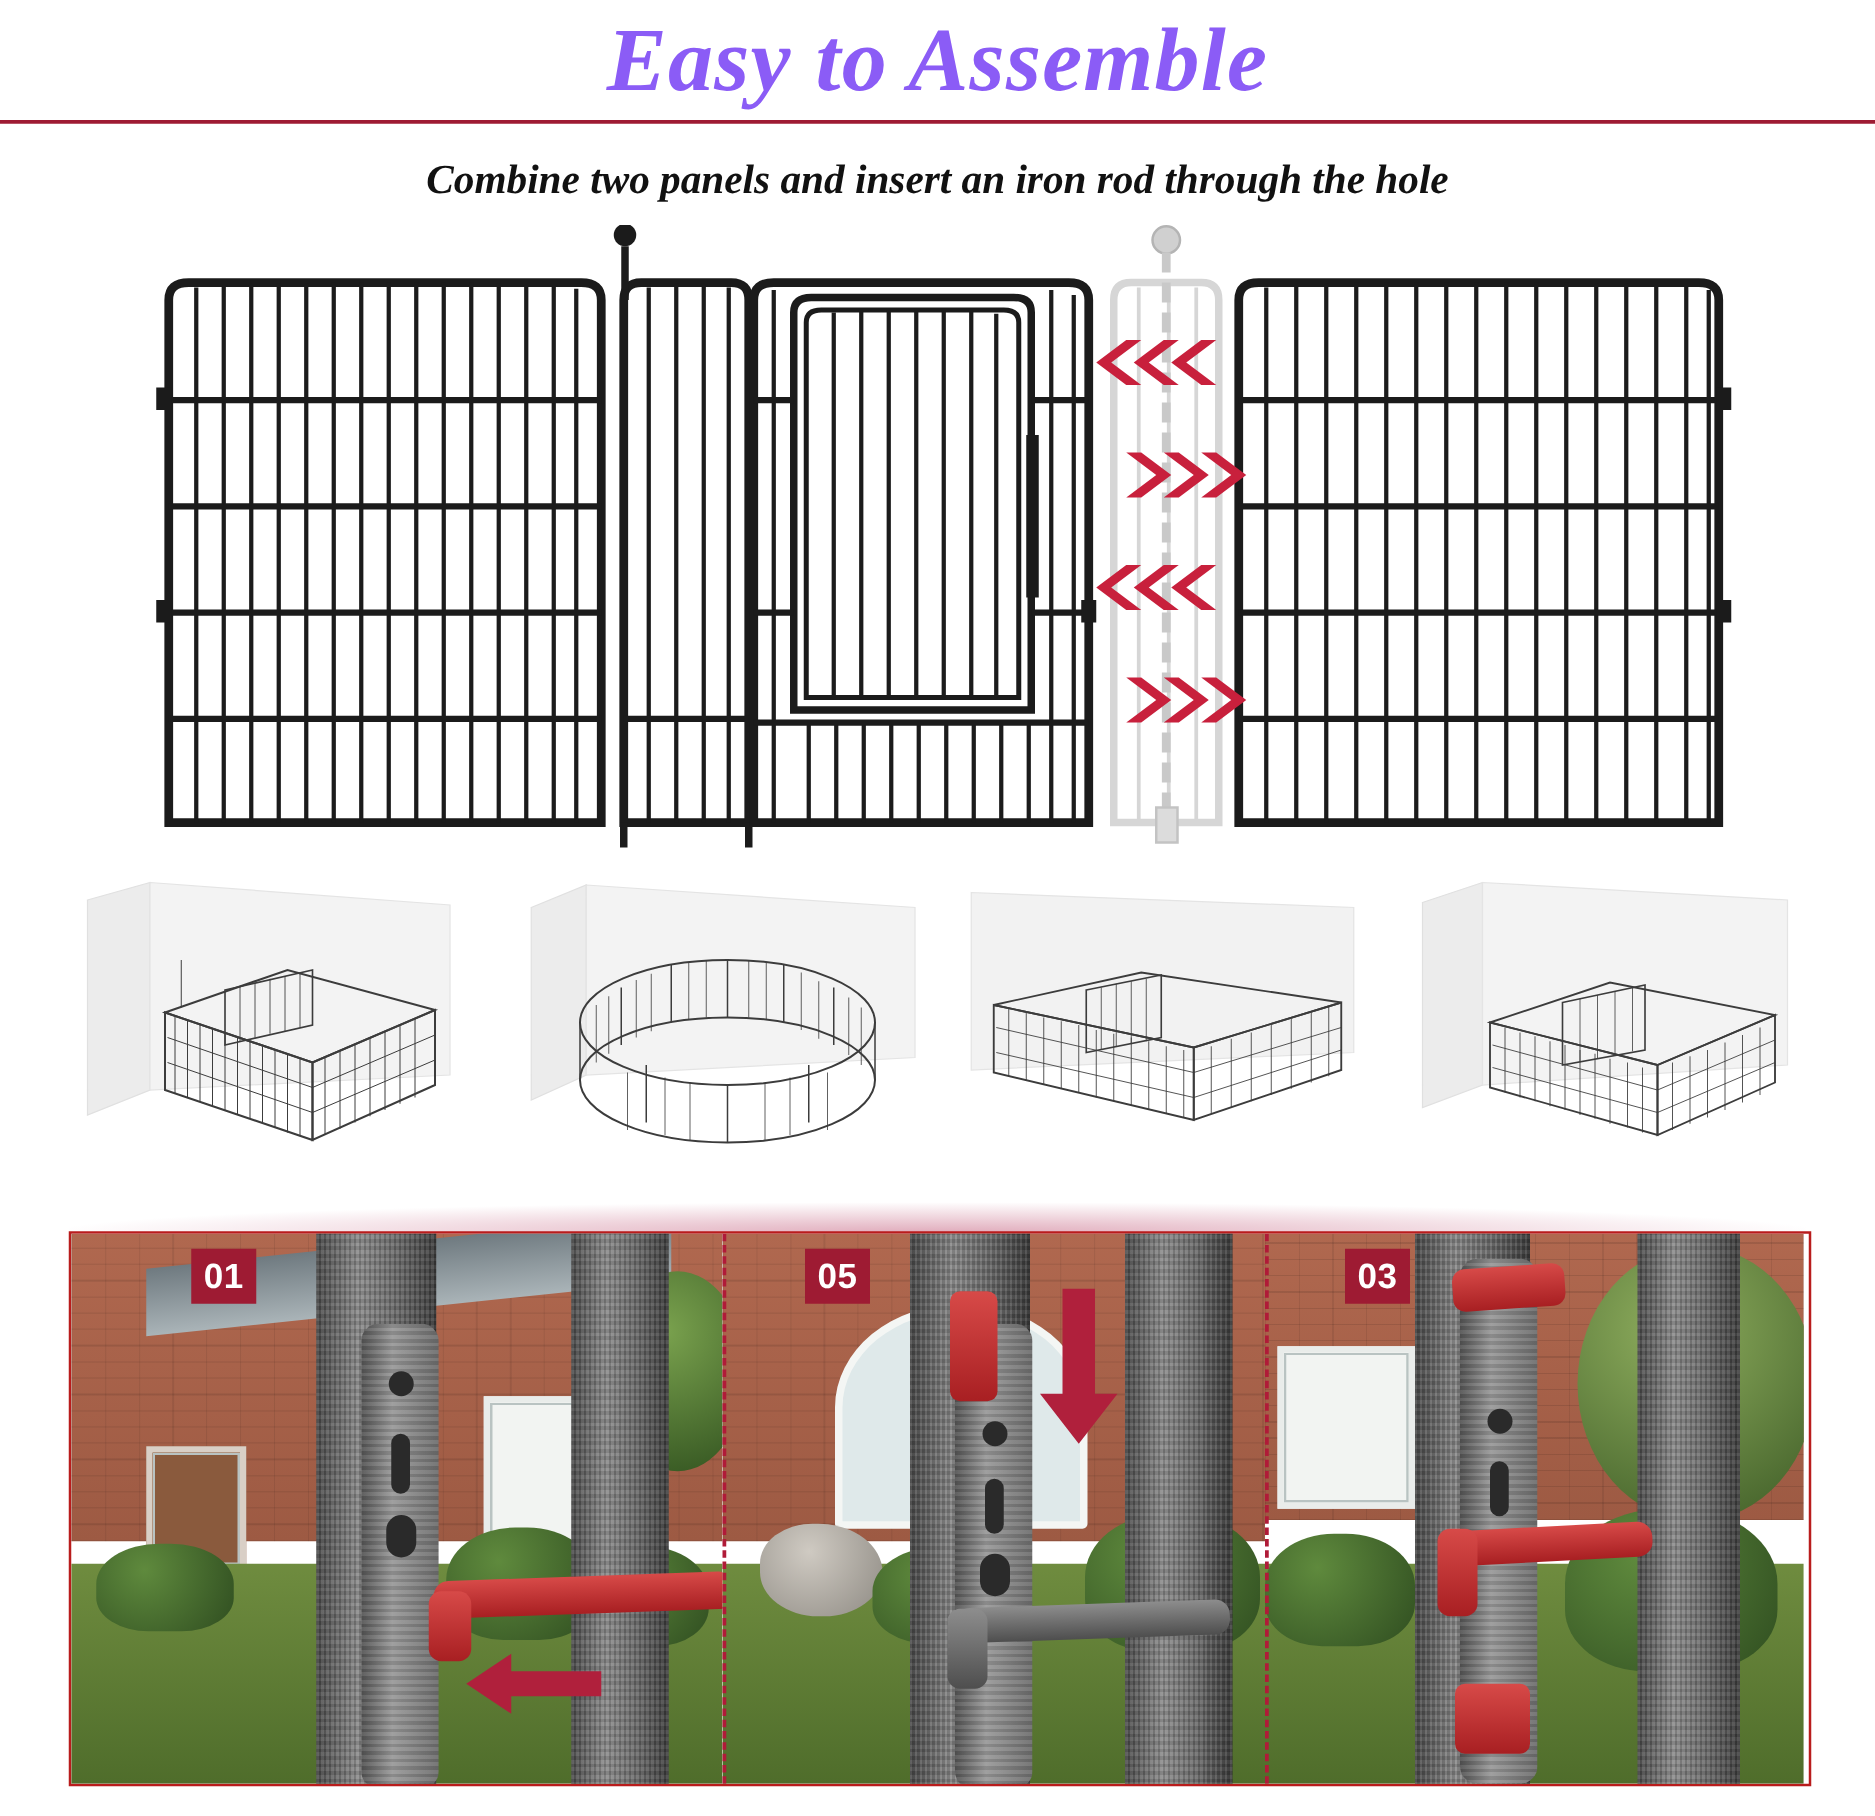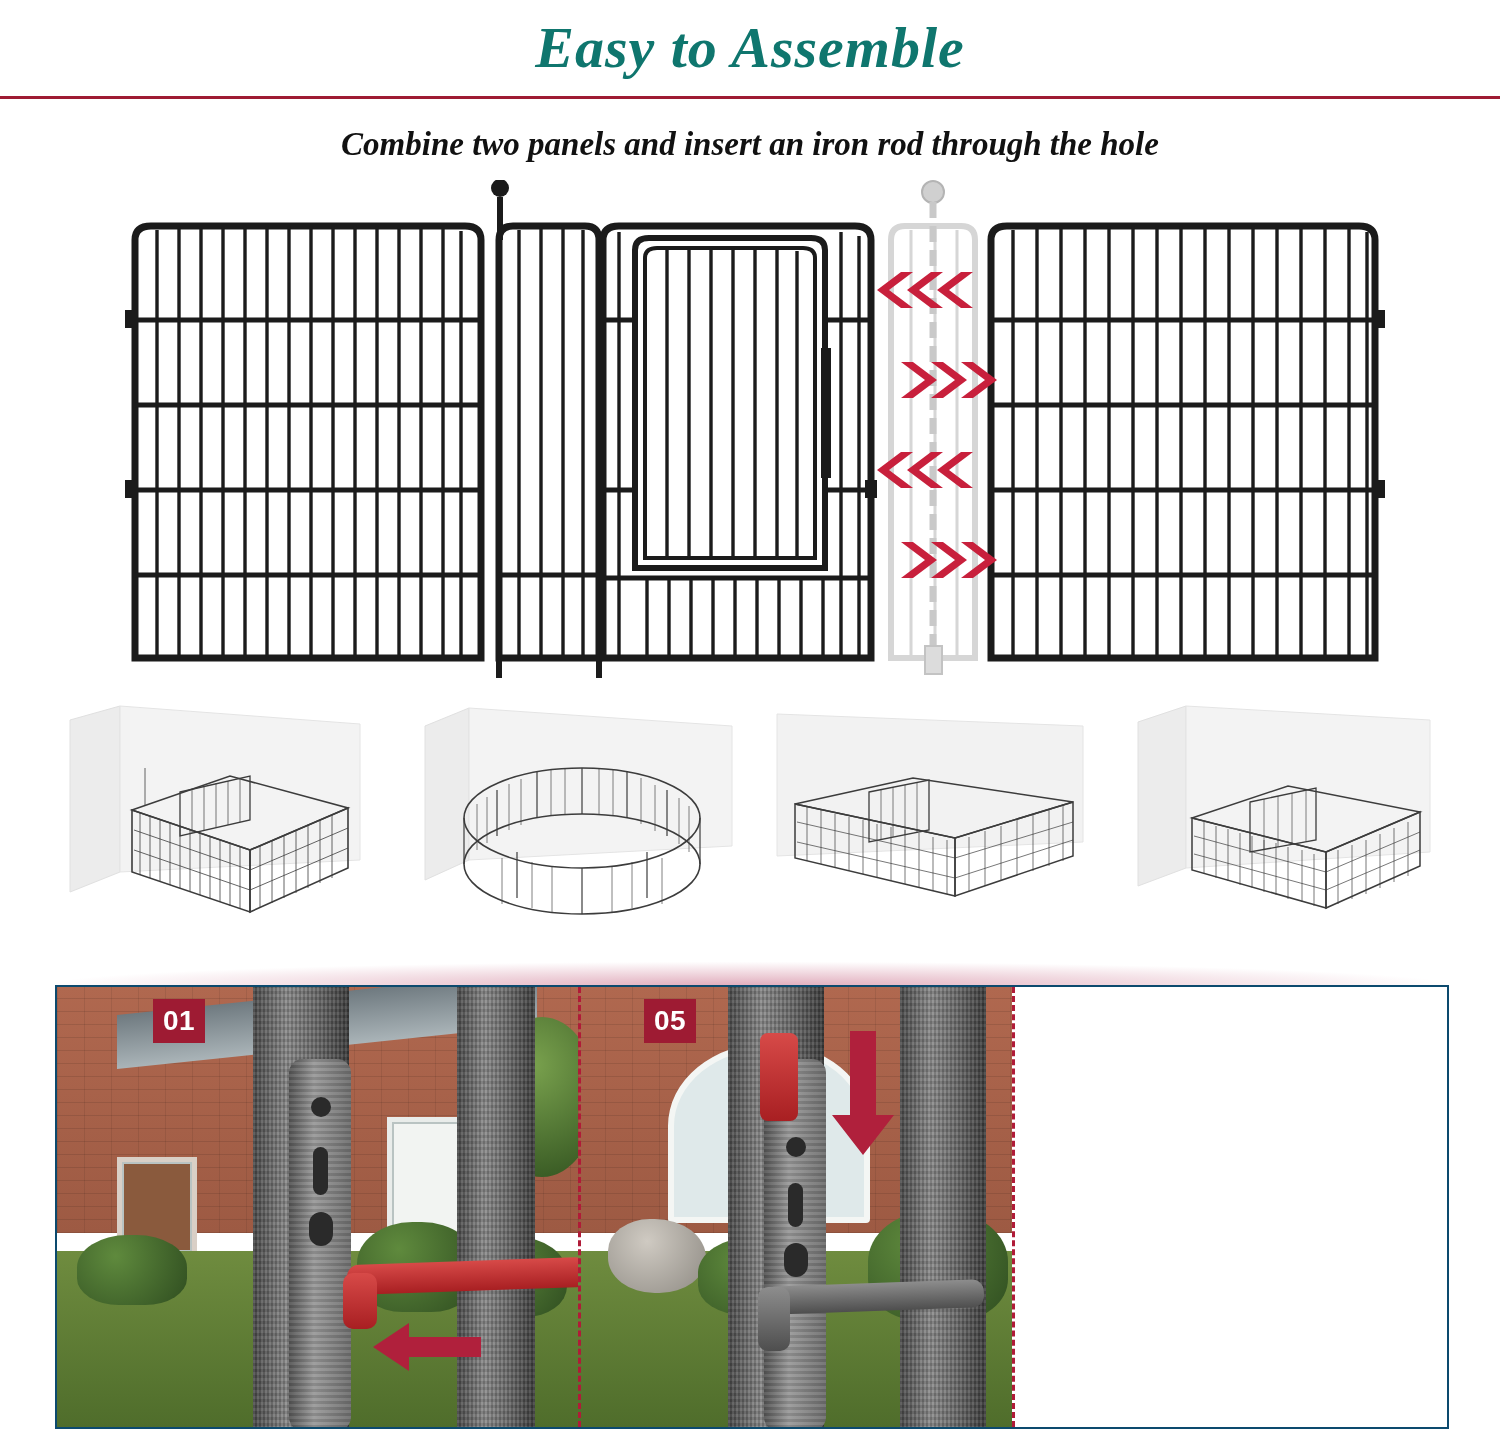--- a/index.html
+++ b/index.html
@@ -20,25 +20,25 @@
     position: absolute;
     left: 0; top: 0;
     width: 1500px;
     height: 96px;
     display: flex;
     align-items: center;
     justify-content: center;
   }
   .header-title {
     font-family: "Liberation Serif", serif;
-    font-size: 58px;
+    font-size: 72px;
     font-weight: bold;
     font-style: italic;
     letter-spacing: 1px;
-    color: #0f766e;
+    color: #8b5cf6;
     line-height: 1;
   }
   .header-rule {
     position: absolute;
     left: 0;
     top: 96px;
     width: 1500px;
     height: 3px;
     background: #9e1b33;
   }
@@ -94,21 +94,21 @@
     background: radial-gradient(ellipse at 50% 100%, rgba(214,144,165,0.75) 0%, rgba(255,255,255,0) 72%);
   }
 
   
   .photo-strip {
     position: absolute;
     left: 55px;
     top: 985px;
     width: 1390px;
     height: 440px;
-    border: 2px solid #0c4a6e;
+    border: 2px solid #b91c1c;
     overflow: hidden;
     display: flex;
   }
   .photo-pane {
     position: relative;
     height: 100%;
     overflow: hidden;
   }
   .pane-1 { width: 521px; }
   .pane-2 { width: 434px; }
@@ -667,13 +667,38 @@
     <div class="grey-rod" style="left:186px; top:296px; width:220px; height:28px; transform:rotate(-2deg);"></div>
     <div class="grey-rod" style="left:180px; top:300px; width:32px; height:64px; border-radius:10px;"></div>
 
     <svg class="arrow-svg" style="left:250px; top:42px;" width="70" height="130" viewBox="0 0 70 130">
       <polygon points="22,2 48,2 48,86 66,86 35,126 4,86 22,86" fill="#b0203c"></polygon>
     </svg>
     <div class="badge" style="left:66px;">05</div>
   </div>
   <div class="pane-sep" style="left:955px;"></div>
 
+  <div class="photo-pane pane-3">
+    <div class="scene">
+      <div class="sky"></div>
+      <div class="brick" style="left:0; top:0; width:100%; height:52%;"></div>
+      <div class="window-white" style="left:10px; top:90px; width:100px; height:120px;"></div>
+      <div class="tree" style="left:250px; top:10px; width:190px; height:220px; background:radial-gradient(circle at 40% 30%, #8fae5e, #3c5a25);"></div>
+      <div class="lawn"></div>
+      <div class="shrub" style="left:240px; top:220px; width:170px; height:130px;"></div>
+      <div class="shrub" style="left:0px; top:240px; width:120px; height:90px;"></div>
+    </div>
+    <div class="post" style="left:120px; width:92px;"></div>
+    <div class="post" style="left:298px; width:82px;"></div>
+    <div class="bracket" style="left:156px; top:20px; width:62px; height:420px;"></div>
+    <div class="hole" style="left:178px; top:140px; width:20px; height:20px;"></div>
+    <div class="slot" style="left:180px; top:182px; width:15px; height:44px;"></div>
+
+    <div class="red-rod" style="left:150px; top:26px; width:90px; height:34px; border-radius:10px; transform:rotate(-4deg);"></div>
+
+    <div class="red-rod" style="left:150px; top:234px; width:160px; height:28px; transform:rotate(-3deg);"></div>
+    <div class="red-rod" style="left:138px; top:236px; width:32px; height:70px; border-radius:10px;"></div>
+
+    <div class="red-rod" style="left:152px; top:360px; width:60px; height:56px; border-radius:8px;"></div>
+    <div class="hole" style="left:172px; top:376px; width:18px; height:24px; background:#7a1316; border-radius:9px;"></div>
+    <div class="badge" style="left:64px;">03</div>
+  </div>
 </div>
 
 </body></html>

